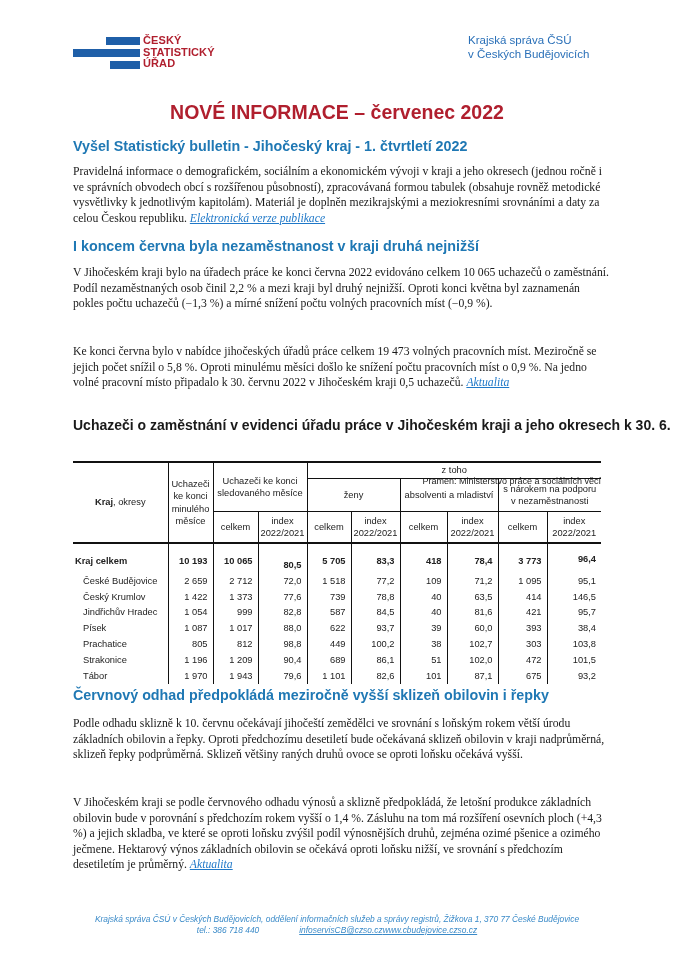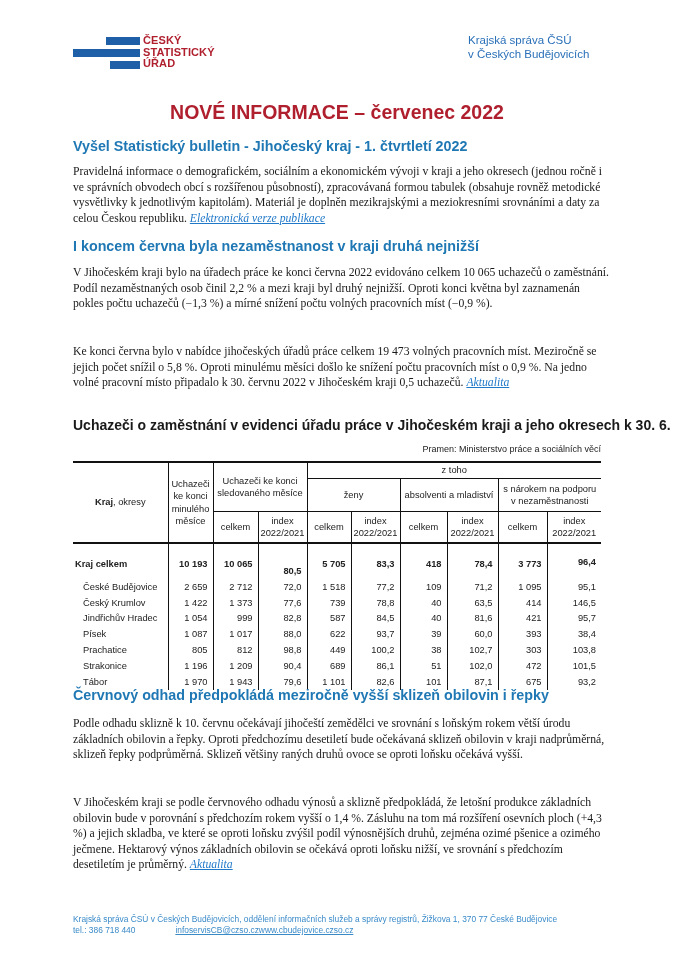--- a/index.html
+++ b/index.html
@@ -10,34 +10,34 @@
   .logo-text { position: absolute; left: 143px; top: 35px; color: #b01f2e; font-weight: bold;
                font-size: 11px; line-height: 11.5px; letter-spacing: 0.1px; }
   .logo-text div { white-space: nowrap; }
   .office { position: absolute; left: 468px; top: 33px; color: #2a70b8; font-size: 11.5px; line-height: 14px; }
   .main-title { position: absolute; left: 0; width: 674px; top: 101px; text-align: center;
                 color: #b01f2e; font-weight: bold; font-size: 19.5px; }
   .h2 { position: absolute; left: 73px; color: #1f78b4; font-weight: bold; font-size: 14.3px; white-space: nowrap; }
   .para { position: absolute; left: 73px; width: 540px; font-size: 11.7px; line-height: 15.5px; color: #1a1a1a; font-family: Liberation Serif, serif; }
   .para a, .link { color: #1f78c8; font-style: italic; text-decoration: underline; }
   .table-title { position: absolute; left: 73px; top: 417px; font-weight: bold; font-size: 14px; white-space: nowrap; text-align: right; }
-  .source { position: absolute; right: 73px; top: 444px; font-size: 9px; color: #222; }
+  .source { position: absolute; right: 73px; top: 476px; font-size: 9px; color: #222; }
   table.data { position: absolute; left: 73px; top: 461px; width: 528px; border-collapse: collapse;
                font-size: 9.3px; color: #222; }
   table.data th { font-weight: normal; text-align: center; vertical-align: middle; padding: 1px 2px; line-height: 12.5px; }
   table.data td { text-align: right; padding: 0 5px; height: 15.8px; line-height: 15.8px; }
   table.data td.name { text-align: left; padding-left: 10px; }
   table.data tr.total td { font-weight: bold; padding-top: 0; }
   table.data tr.total td.name { padding-left: 2px; }
   .bt2 { border-top: 2px solid #111; }
   .bb2 { border-bottom: 2px solid #111; }
   .bl { border-left: 1px solid #111; }
   .bb1 { border-bottom: 1px solid #111; }
   .footer { position: absolute; left: 73px; width: 528px; top: 914px; font-size: 8.4px; color: #3a8ac8; line-height: 11px; }
-  .footer .row { display: flex; justify-content: flex-start; white-space: nowrap; }
+  .footer .row { display: flex; justify-content: center; white-space: nowrap; font-style: italic; }
   .footer .u { text-decoration: underline; }
 </style>
 </head>
 <body>
 
 <div class="abs" style="left:0;top:0;width:260px;height:75px;">
   <div class="logo-bar" style="left:106px;top:37px;width:34px;height:8px;"></div>
   <div class="logo-bar" style="left:73px;top:49px;width:67px;height:8px;"></div>
   <div class="logo-bar" style="left:110px;top:61px;width:30px;height:8px;"></div>
   <div class="logo-text">
@@ -106,21 +106,21 @@
       <th class="bl bb2">index 2022/2021</th>
       <th class="bl bb2">celkem</th>
       <th class="bl bb2">index 2022/2021</th>
     </tr>
   </thead>
   <tbody id="table-body">
       <tr class="total">
         <td class="name" style="padding-top: 6px; margin-top: 7px;">Kraj celkem</td>
         <td class="bl" style="padding-top: 6px;">10 193</td>
         <td class="bl" style="padding-top: 6px;">10 065</td>
-        <td class="bl" style="padding-top: 20px; margin-top: 21px;">80,5</td>
+        <td class="bl" style="padding-top: 14px; margin-top: 21px;">80,5</td>
         <td class="bl" style="padding-top: 6px;">5 705</td>
         <td class="bl" style="padding-top: 6px;">83,3</td>
         <td class="bl" style="padding-top: 6px;">418</td>
         <td class="bl" style="padding-top: 6px;">78,4</td>
         <td class="bl" style="padding-top: 6px;">3 773</td>
         <td class="bl" style="padding-top: 2px;">96,4</td>
       </tr>
       <tr>
         <td class="name">České Budějovice</td>
         <td class="bl">2 659</td>

